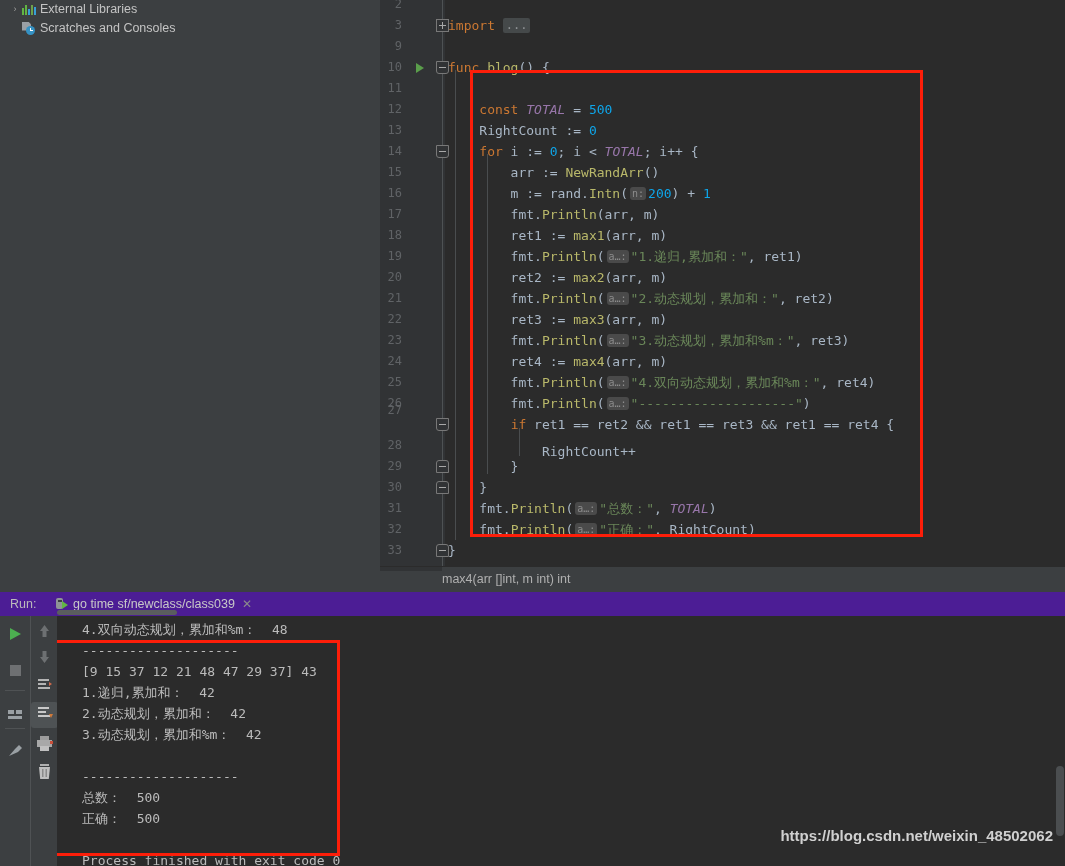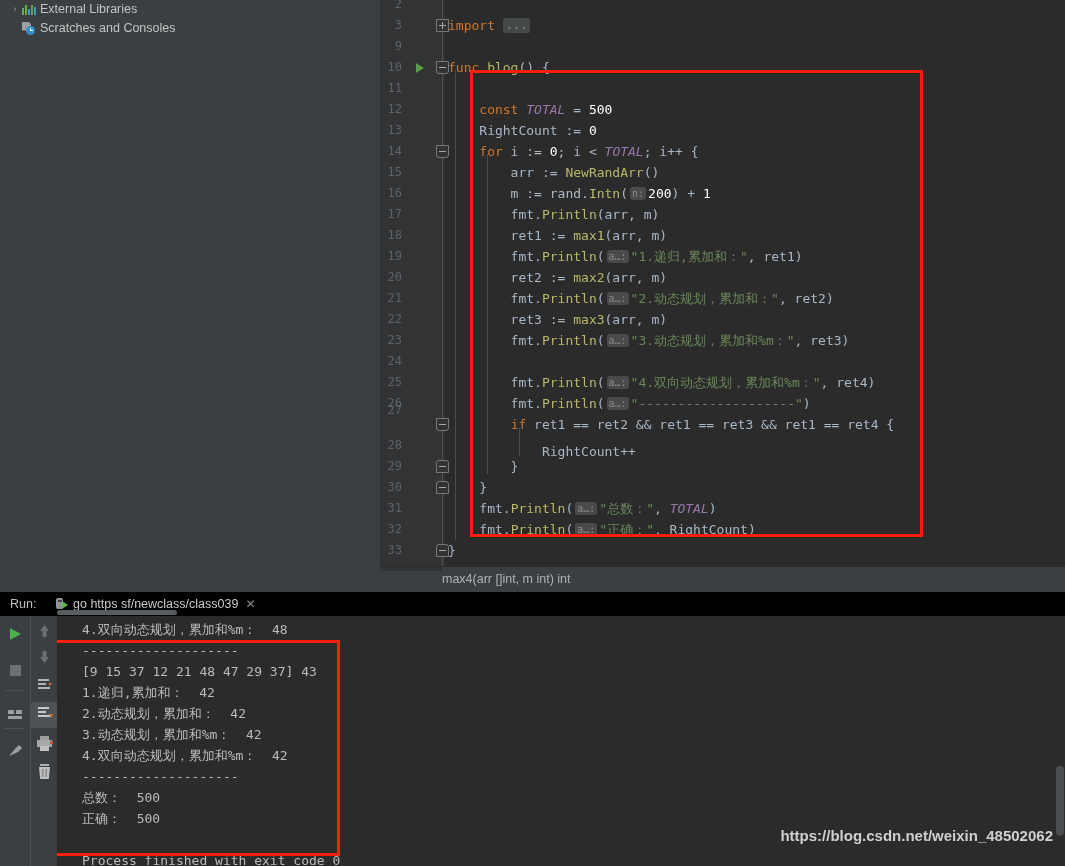--- a/index.html
+++ b/index.html
@@ -71,21 +71,21 @@
     position:absolute;left:36px;width:0;height:0;
     border-left:8px solid #5a9e4b;border-top:5px solid transparent;border-bottom:5px solid transparent;
   }
   .code{
     position:absolute;left:68px;
     font-family:"DejaVu Sans Mono","Liberation Mono",monospace;
     font-size:13px;line-height:21px;height:21px;white-space:pre;
   }
   .c-def{color:#a9b7c6;}
   .c-kw{color:#cc7832;}
-  .c-num{color:#ffffff;}
+  .c-num{color:#0ea5e9;}
   .c-str{color:#6a8759;}
   .c-fn{color:#b9b86a;}
   .c-const{color:#9876aa;font-style:italic;}
   .hint{
     display:inline-block;background:#4a4a4a;color:#8c8c8c;
     border-radius:3px;padding:0 2px;font-size:10px;line-height:13px;
     vertical-align:1px;margin:0 2px;
   }
   .folded{
     display:inline-block;background:#45494a;color:#8e9194;border-radius:2px;
@@ -104,21 +104,21 @@
   #breadcrumb{
     position:absolute;left:62px;top:5px;font-size:12.5px;color:#b0b0b0;white-space:nowrap;
   }
   #breadcrumb-notch{position:absolute;left:0;top:0;width:62px;height:4px;background:#313335;}
 
   
   #run-window{
     position:absolute;left:0;top:592px;width:1065px;height:274px;background:#3c3f41;
   }
   #run-header{
-    position:absolute;left:0;top:0;width:1065px;height:24px;background:#000000;
+    position:absolute;left:0;top:0;width:1065px;height:24px;background:#4c1d95;
   }
   #run-label{position:absolute;left:10px;top:5px;font-size:12.5px;color:#bbbbbb;}
   #run-tab{
     position:absolute;left:48px;top:0;height:24px;display:flex;align-items:center;
     padding:0 6px;border-bottom:2px solid #4a88c7;
   }
   #run-tab .tabicon{width:14px;height:14px;position:relative;margin-right:5px;}
   #run-tab .tabicon .body{position:absolute;left:2px;top:1px;width:7px;height:11px;background:#8f9396;border-radius:2px;}
   #run-tab .tabicon .eye{position:absolute;left:3.5px;top:3px;width:4px;height:2px;background:#3c3f41;}
   #run-tab .tabicon .play{position:absolute;left:8px;top:4px;width:0;height:0;border-left:6px solid #62b543;border-top:4px solid transparent;border-bottom:4px solid transparent;}
@@ -223,20 +223,21 @@
     <div class="code" style="top: 141px;"><span class="c-def">    </span><span class="c-kw">for</span><span class="c-def"> i := </span><span class="c-num">0</span><span class="c-def">; i &lt; </span><span class="c-const">TOTAL</span><span class="c-def">; i++ {</span></div>
     <div class="code" style="top: 162px;"><span class="c-def">        arr := </span><span class="c-fn">NewRandArr</span><span class="c-def">()</span></div>
     <div class="code" style="top: 183px;"><span class="c-def">        m := rand.</span><span class="c-fn">Intn</span><span class="c-def">(</span><span class="hint">n:</span><span class="c-num">200</span><span class="c-def">) + </span><span class="c-num">1</span></div>
     <div class="code" style="top: 204px;"><span class="c-def">        fmt.</span><span class="c-fn">Println</span><span class="c-def">(arr, m)</span></div>
     <div class="code" style="top: 225px;"><span class="c-def">        ret1 := </span><span class="c-fn">max1</span><span class="c-def">(arr, m)</span></div>
     <div class="code" style="top: 246px;"><span class="c-def">        fmt.</span><span class="c-fn">Println</span><span class="c-def">(</span><span class="hint">a…:</span><span class="c-str">"1.递归,累加和："</span><span class="c-def">, ret1)</span></div>
     <div class="code" style="top: 267px;"><span class="c-def">        ret2 := </span><span class="c-fn">max2</span><span class="c-def">(arr, m)</span></div>
     <div class="code" style="top: 288px;"><span class="c-def">        fmt.</span><span class="c-fn">Println</span><span class="c-def">(</span><span class="hint">a…:</span><span class="c-str">"2.动态规划，累加和："</span><span class="c-def">, ret2)</span></div>
     <div class="code" style="top: 309px;"><span class="c-def">        ret3 := </span><span class="c-fn">max3</span><span class="c-def">(arr, m)</span></div>
     <div class="code" style="top: 330px;"><span class="c-def">        fmt.</span><span class="c-fn">Println</span><span class="c-def">(</span><span class="hint">a…:</span><span class="c-str">"3.动态规划，累加和%m："</span><span class="c-def">, ret3)</span></div>
+    <div class="code" style="top: 351px;"><span class="c-def">        ret4 := </span><span class="c-fn">max4</span><span class="c-def">(arr, m)</span></div>
     <div class="code" style="top: 372px;"><span class="c-def">        fmt.</span><span class="c-fn">Println</span><span class="c-def">(</span><span class="hint">a…:</span><span class="c-str">"4.双向动态规划，累加和%m："</span><span class="c-def">, ret4)</span></div>
     <div class="code" style="top: 393px;"><span class="c-def">        fmt.</span><span class="c-fn">Println</span><span class="c-def">(</span><span class="hint">a…:</span><span class="c-str">"--------------------"</span><span class="c-def">)</span></div>
     <div class="fold minus arrowdown" style="top: 418px;"></div>
     <div class="code" style="top: 414px;"><span class="c-def">        </span><span class="c-kw">if</span><span class="c-def"> ret1 == ret2 &amp;&amp; ret1 == ret3 &amp;&amp; ret1 == ret4 {</span></div>
     <div class="code" style="top: 435px; margin-top: 6px;"><span class="c-def">            RightCount++</span></div>
     <div class="fold minus arrowup" style="top: 460px;"></div>
     <div class="code" style="top: 456px;"><span class="c-def">        }</span></div>
     <div class="fold minus arrowup" style="top: 481px;"></div>
     <div class="code" style="top: 477px;"><span class="c-def">    }</span></div>
     <div class="code" style="top: 498px;"><span class="c-def">    fmt.</span><span class="c-fn">Println</span><span class="c-def">(</span><span class="hint">a…:</span><span class="c-str">"总数："</span><span class="c-def">, </span><span class="c-const">TOTAL</span><span class="c-def">)</span></div>
@@ -256,21 +257,21 @@
 
 <div id="run-window">
   <div id="run-header">
     <div id="run-label">Run:</div>
     <div id="run-tab">
       <span class="tabicon">
         <span class="body"></span>
           <span class="eye"></span>
           <span class="play"></span>
       </span>
-      <span id="run-tab-title">go https sf/newclass/class039</span>
+      <span id="run-tab-title">go time sf/newclass/class039</span>
       <span id="run-tab-close">✕</span>
     </div>
   </div>
 
   <div id="run-toolbar">
       <div class="tb-btn" style="top: 6px;"><svg width="30" height="24" viewBox="0 0 30 24">
           <path d="M10 6 L21 12 L10 18 Z" fill="#4caf50"></path>
         </svg></div>
       <div class="tb-btn" style="top: 42px;"><svg width="30" height="24" viewBox="0 0 30 24">
           <rect x="10" y="7" width="11" height="11" fill="#6e7072"></rect>
@@ -338,21 +339,20 @@
   <div id="console">
     <div id="console-scrollbar">
         <div class="thumb"></div>
       </div>
   <div class="cline" style="top: 3px;">4.双向动态规划，累加和%m：  48</div>
       <div class="cline" style="top: 24px;">--------------------</div>
       <div class="cline" style="top: 45px;">[9 15 37 12 21 48 47 29 37] 43</div>
       <div class="cline" style="top: 66px;">1.递归,累加和：  42</div>
       <div class="cline" style="top: 87px;">2.动态规划，累加和：  42</div>
       <div class="cline" style="top: 108px;">3.动态规划，累加和%m：  42</div>
-      <div class="cline" style="top: 129px;">4.双向动态规划，累加和%m：  42</div>
       <div class="cline" style="top: 150px;">--------------------</div>
       <div class="cline" style="top: 171px;">总数：  500</div>
       <div class="cline" style="top: 192px;">正确：  500</div>
       <div class="cline" style="top: 234px;">Process finished with exit code 0</div>
       <div class="redbox" style="left: -15px; top: 24px; width: 298px; height: 216px; border-color: rgb(253, 30, 9);"></div>
     </div>
   <div class="hsb"></div>
 </div>
 
 <div id="watermark">https://blog.csdn.net/weixin_48502062</div>

